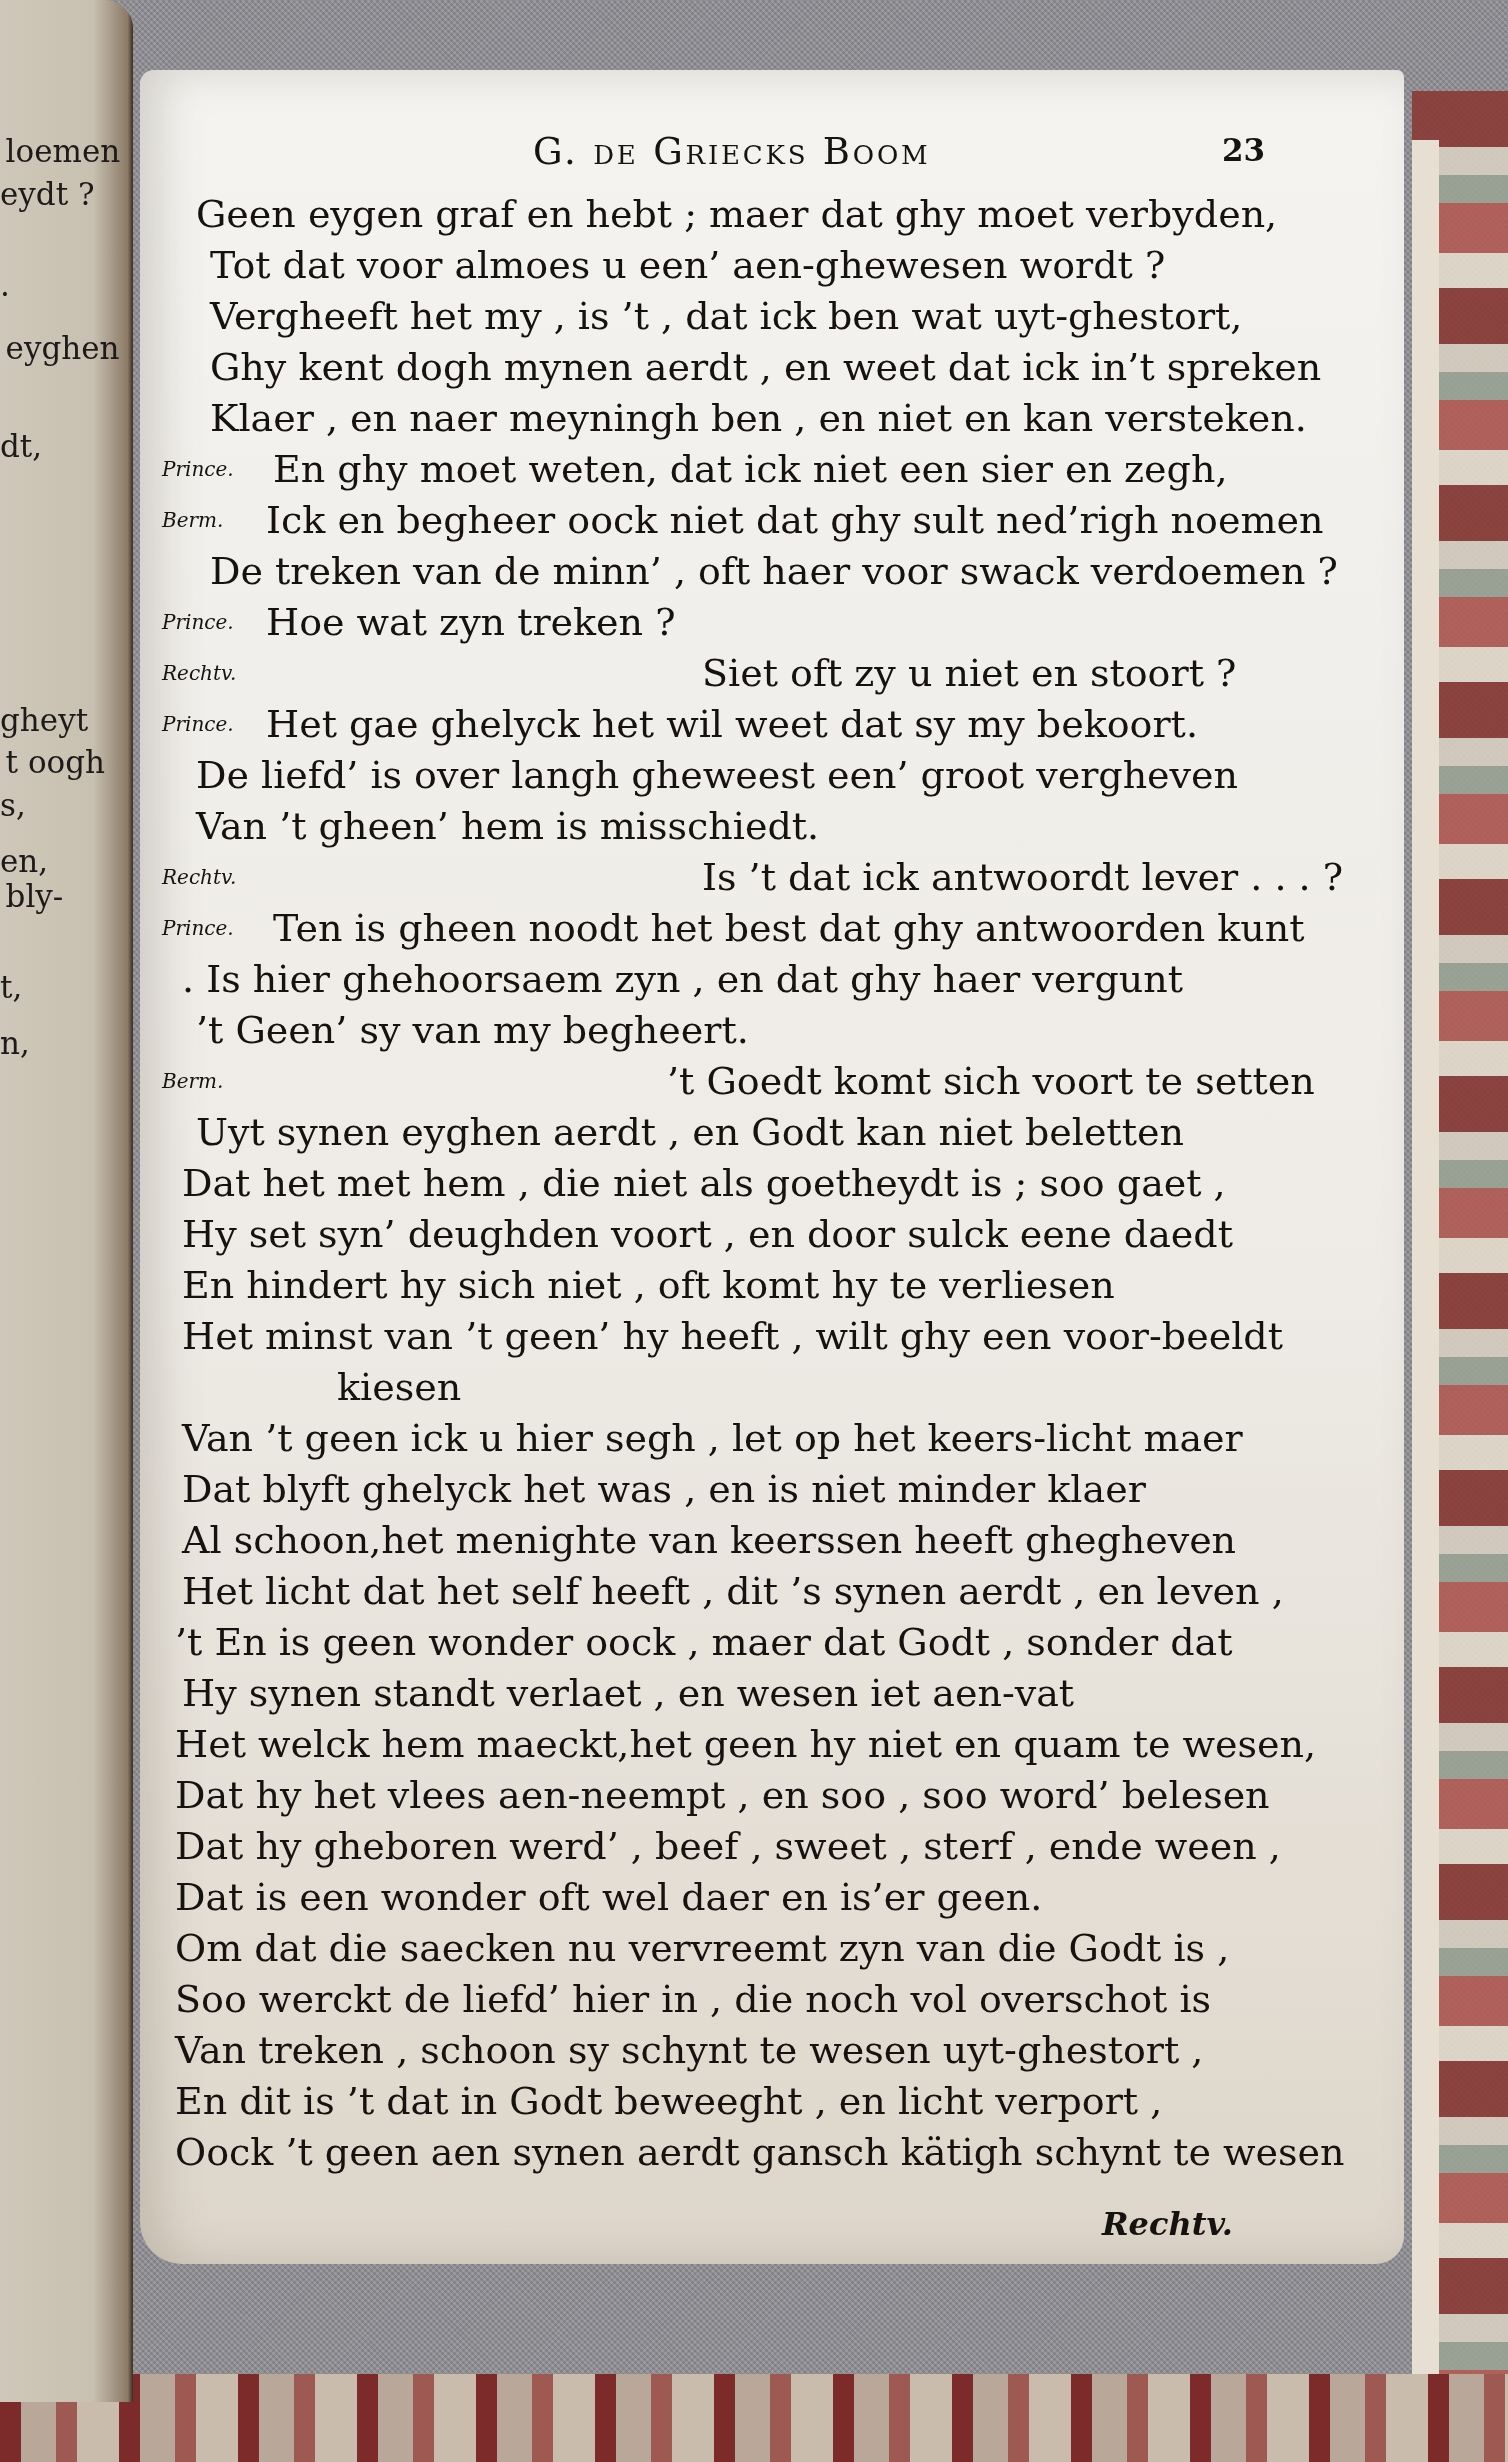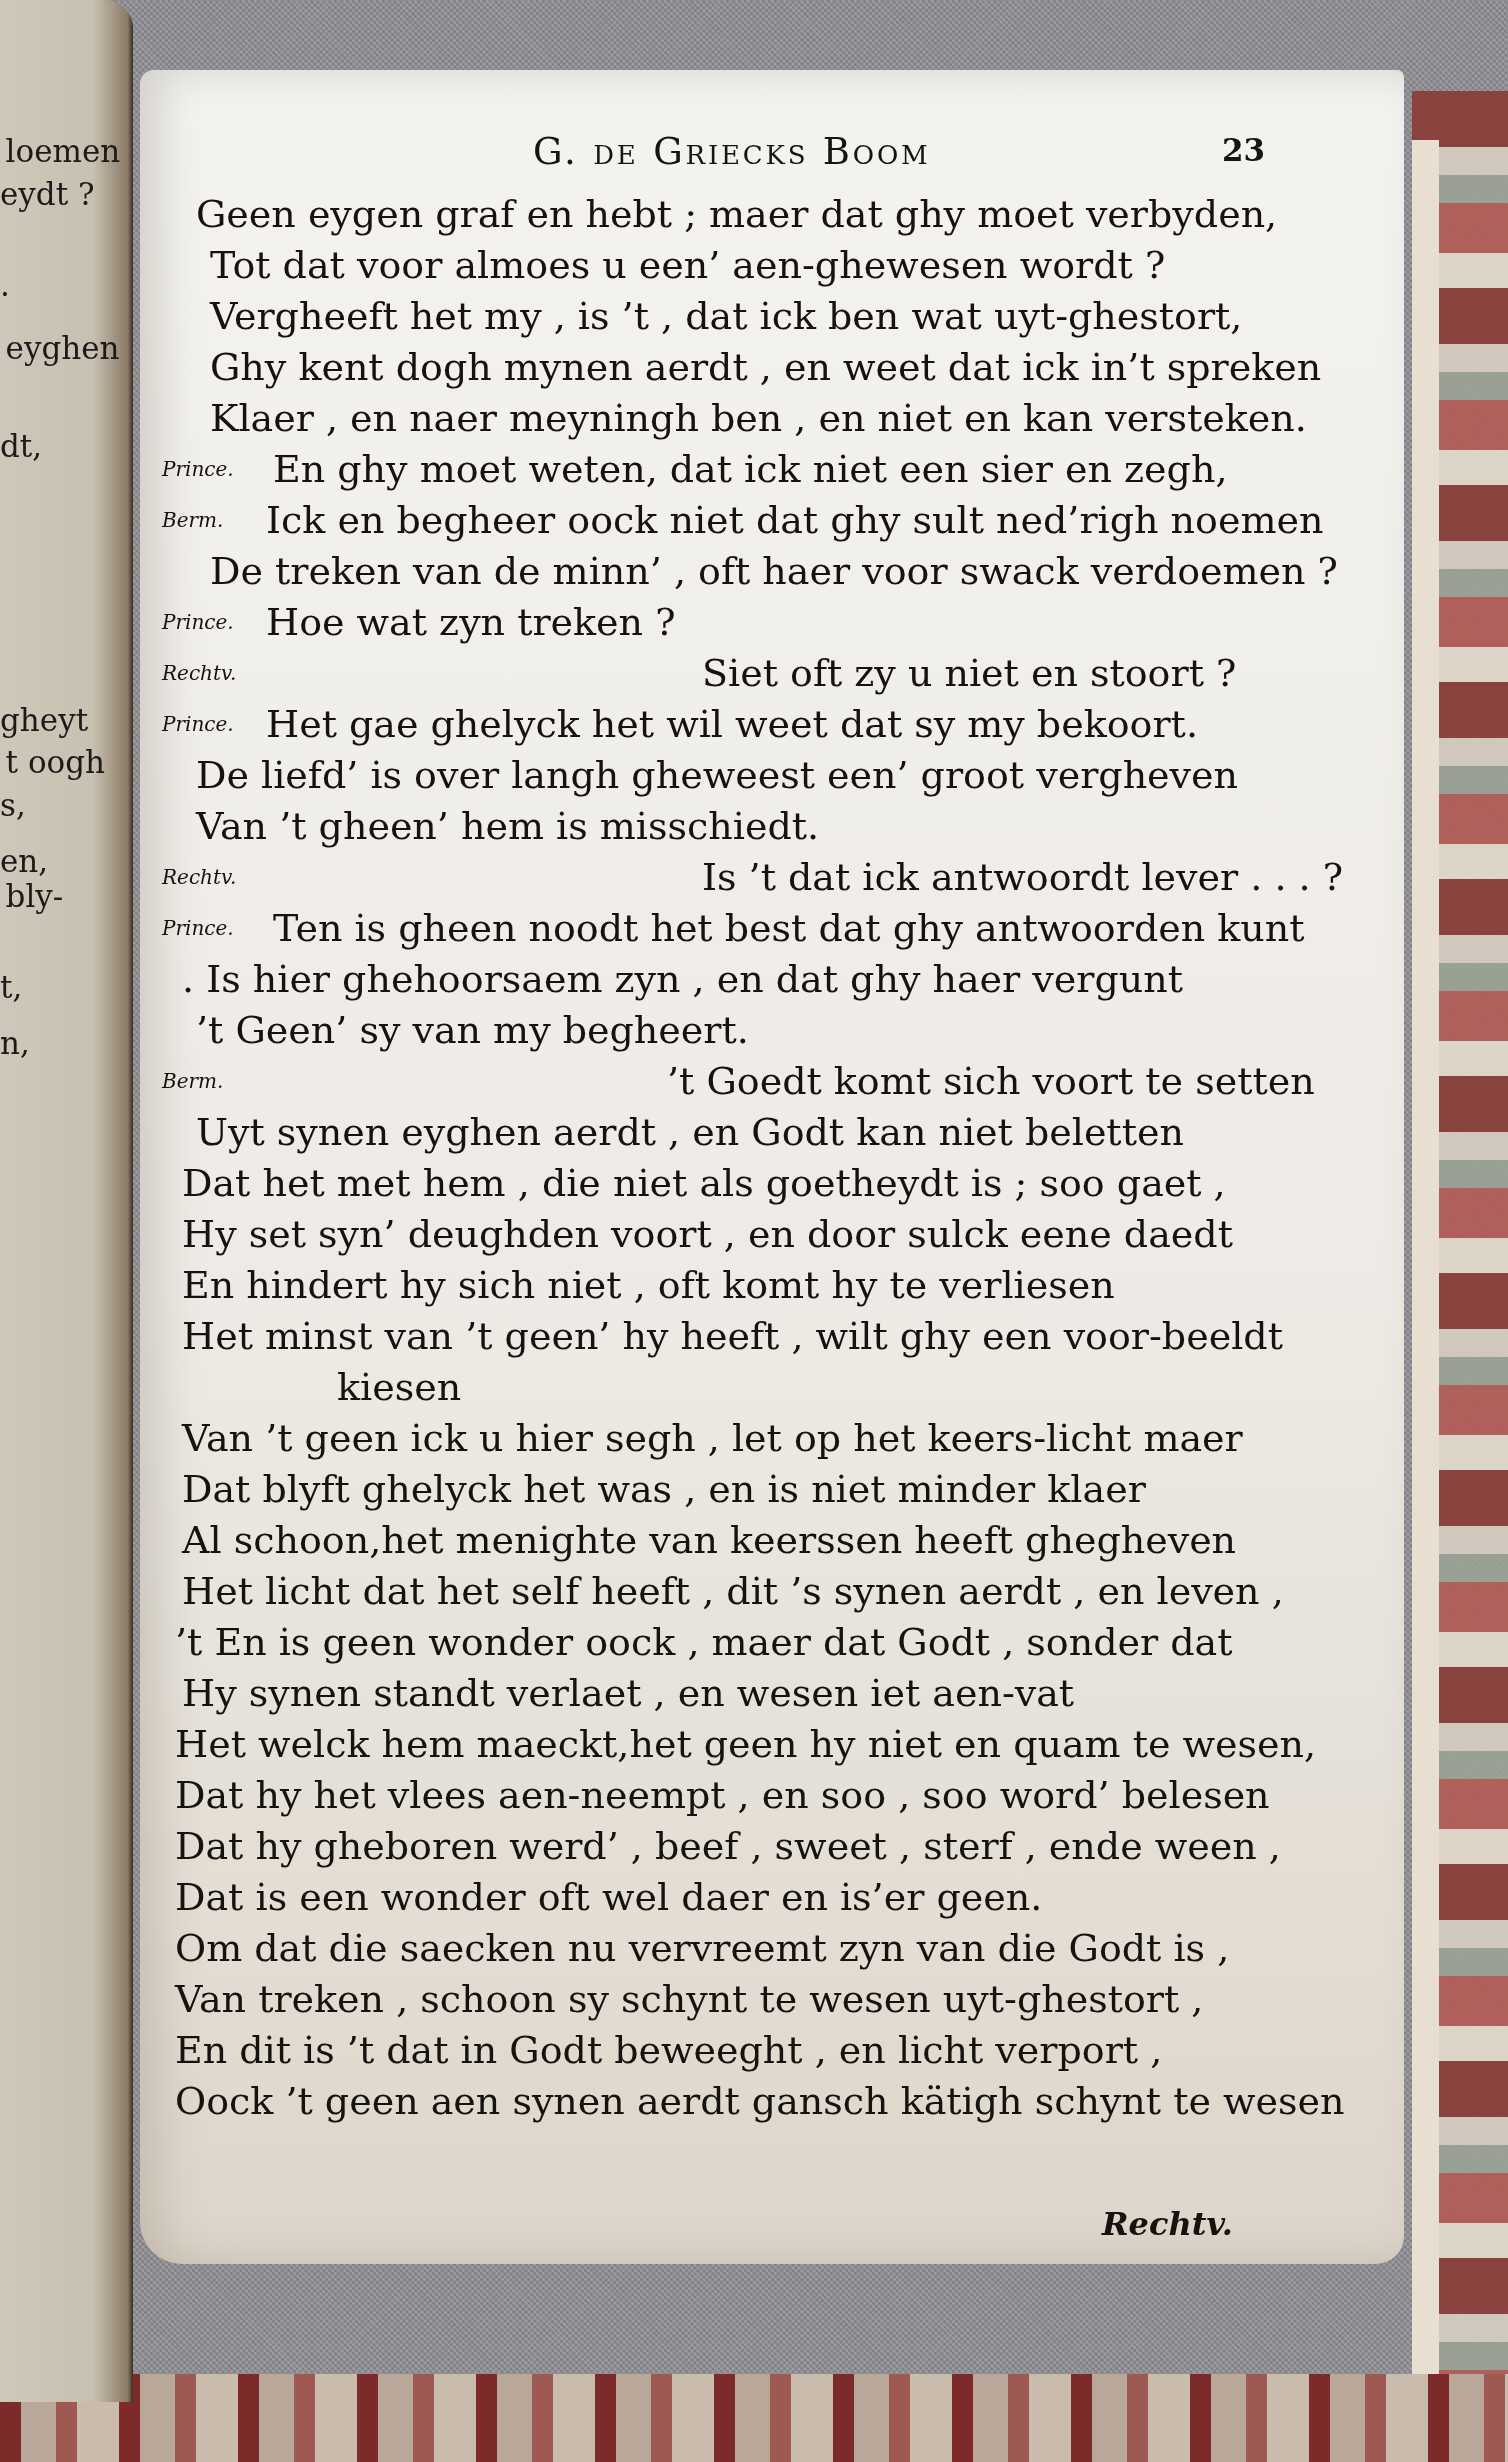--- a/index.html
+++ b/index.html
@@ -209,20 +209,23 @@
       <div class="line">
         <span class="txt" style="left: 21px;">Dat hy gheboren werd’ , beef , sweet , sterf , ende ween ,</span>
       </div>
       <div class="line">
         <span class="txt" style="left: 21px;">Dat is een wonder oft wel daer en is’er geen.</span>
       </div>
       <div class="line">
         <span class="txt" style="left: 21px;">Om dat die saecken nu vervreemt zyn van die Godt is ,</span>
       </div>
       <div class="line">
+        <span class="txt" style="left: 21px;">Soo werckt de liefd’ hier in , die noch vol overschot is</span>
+      </div>
+      <div class="line">
         <span class="txt" style="left: 21px;">Van  treken , schoon sy schynt te wesen  uyt-ghestort ,</span>
       </div>
       <div class="line">
         <span class="txt" style="left: 21px;">En dit is ’t dat in Godt  beweeght , en licht verport ,</span>
       </div>
       <div class="line">
         <span class="txt" style="left: 21px;">Oock ’t geen aen synen aerdt gansch kätigh schynt te wesen</span>
       </div>
     </div>
   <div class="catchword">Rechtv.</div>

